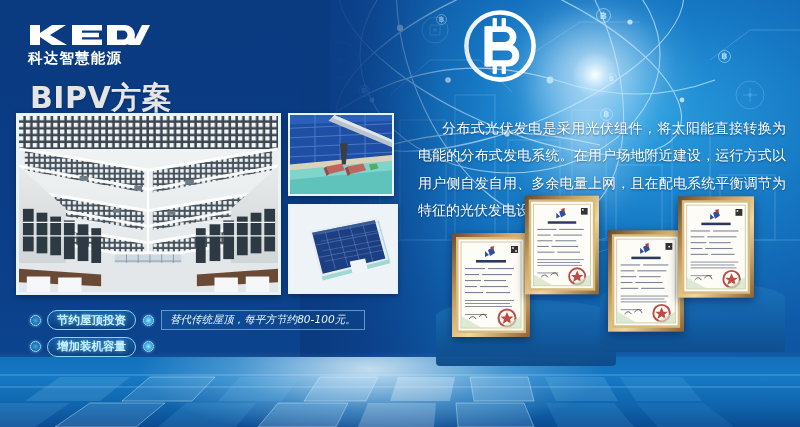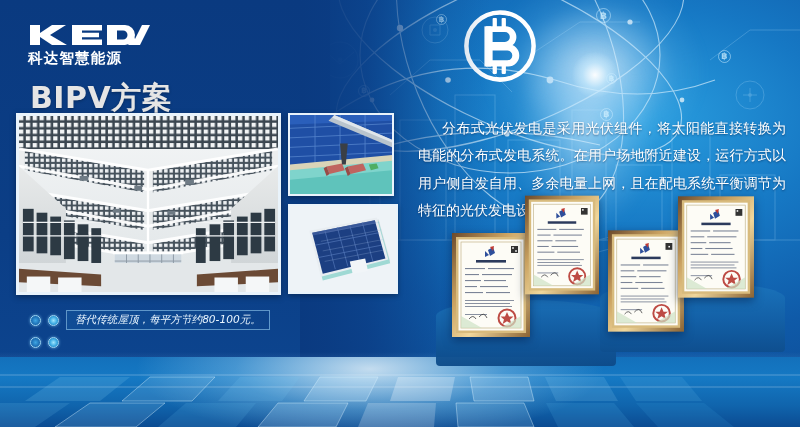--- a/index.html
+++ b/index.html
@@ -405,25 +405,27 @@
       <polygon points="62,58 78,55 81,68 65,71" fill="#f1f5f8"></polygon>
       <polygon points="23,28 88,15 89,18 24,31" fill="#4a68a8" opacity=".6"></polygon>
     </svg>
   </div>
 
   <div class="para">分布式光伏发电是采用光伏组件，将太阳能直接转换为电能的分布式发电系统。在用户场地附近建设，运行方式以用户侧自发自用、多余电量上网，且在配电系统平衡调节为特征的光伏发电设施 。</div>
 
   <div class="features">
     <div class="frow">
       <span class="bullet"></span>
+      <span class="tag">节约屋顶投资</span>
       <span class="bullet lit dot2"></span>
       <span class="desc">替代传统屋顶，每平方节约80-100元。</span>
     </div>
     <div class="frow">
       <span class="bullet"></span>
+      <span class="tag">增加装机容量</span>
       <span class="bullet lit dot2"></span>
     </div>
   </div>
 
   <div class="cert" id="cert-1">
     <svg viewBox="0 0 78 104">
       <defs>
         <linearGradient id="gold1" x1="0" y1="0" x2="1" y2="1">
           <stop offset="0" stop-color="#6b4a2c"></stop>
             <stop offset=".35" stop-color="#caa261"></stop>

